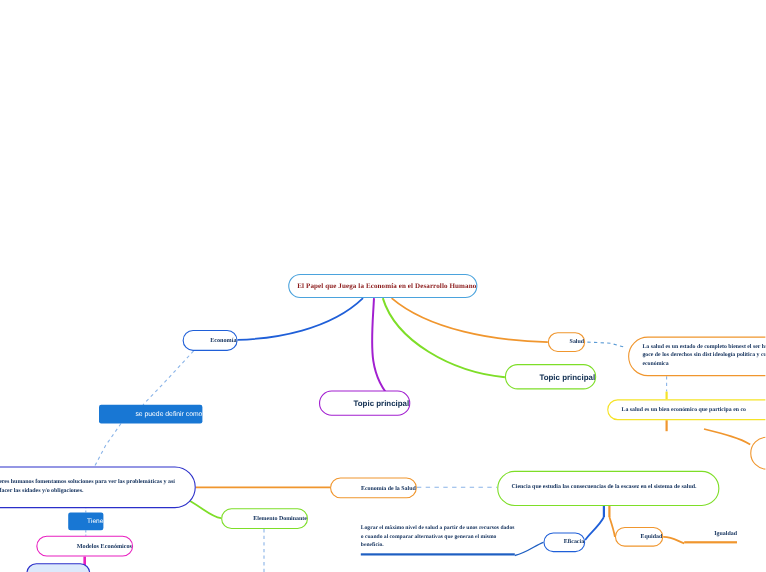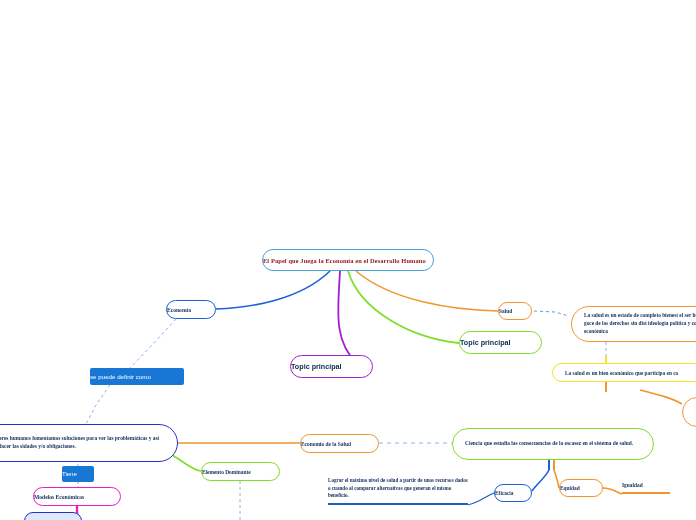--- a/index.html
+++ b/index.html
@@ -21,21 +21,21 @@
     top: 0;
     width: 696px;
     height: 520px;
     pointer-events: none;
   }
   .node {
     position: absolute;
     box-sizing: border-box;
     display: flex;
     align-items: center;
-    justify-content: flex-start;
+    justify-content: flex-end;
     text-align: center;
     background: #ffffff;
   }
   
   .n-root {
     left: 262px; top: 249px;
     width: 172px; height: 22px;
     border: 1.6px solid #4ba3dd;
     border-radius: 11px;
     color: #8b1a1a;

